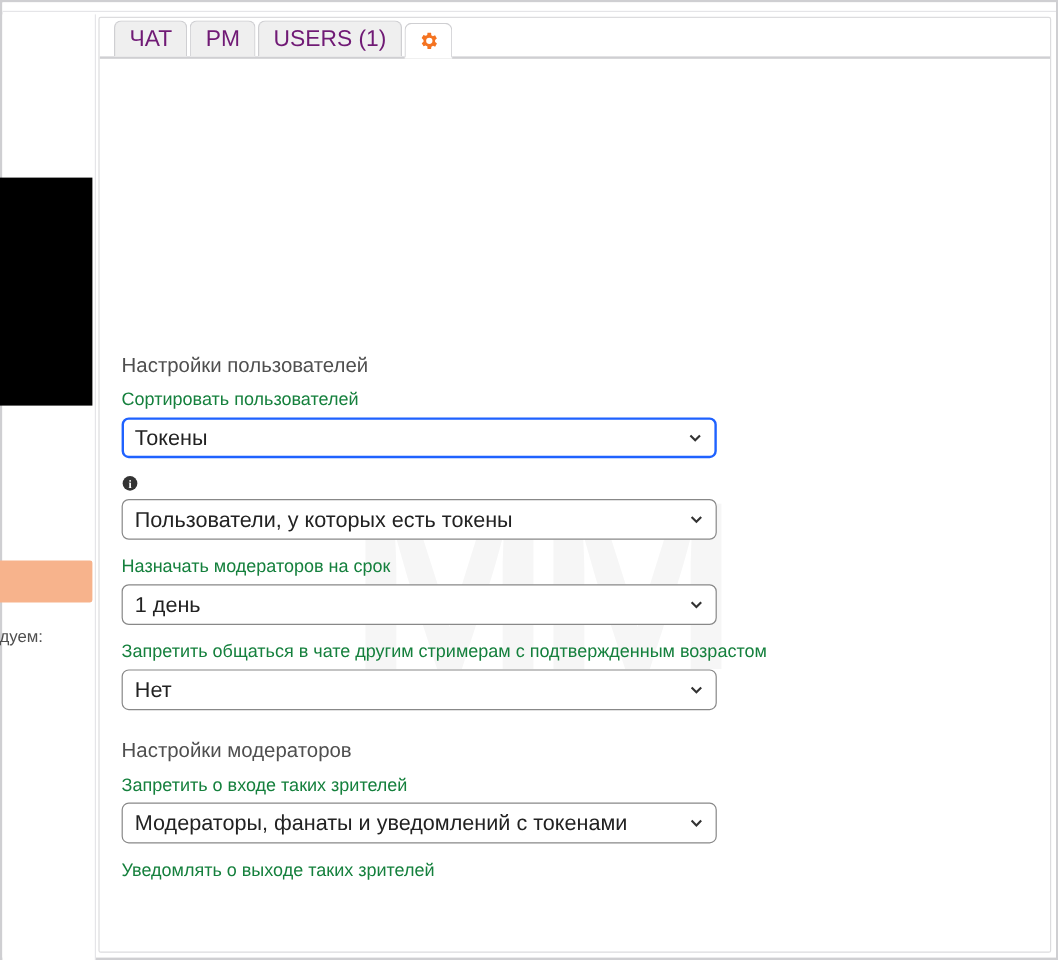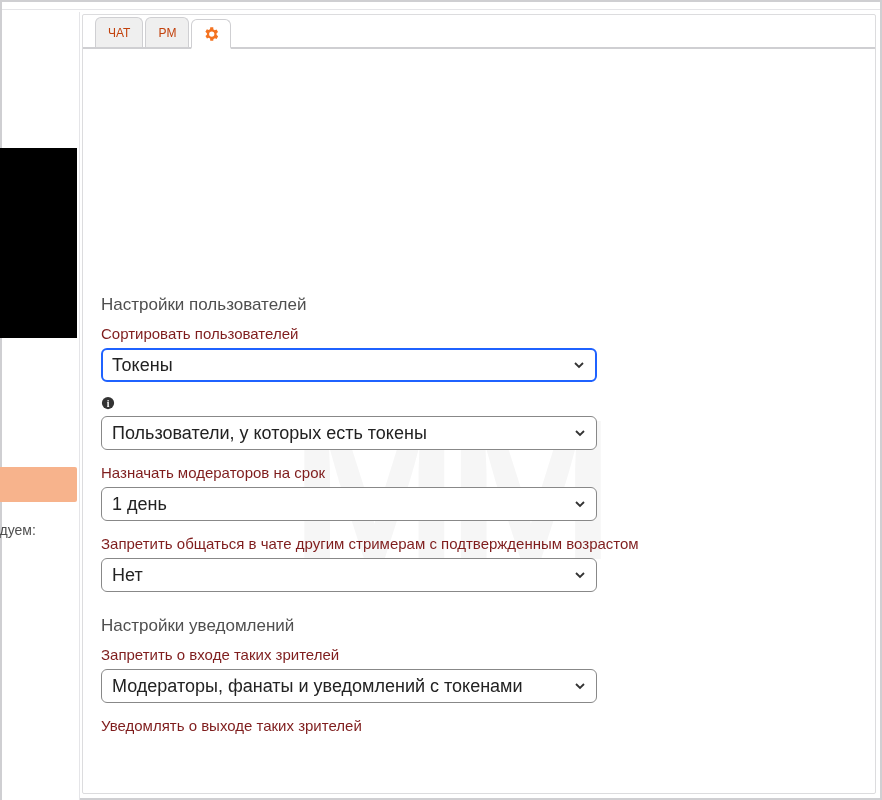--- a/index.html
+++ b/index.html
@@ -75,22 +75,22 @@
       height: 34px;
       padding-left: 12px;
       border-bottom: 2px solid #cfcfd2;
       gap: 2px;
     }
     .tab {
       height: 30px;
       padding: 0 12px;
       display: flex;
       align-items: center;
-      font-size: 12px;
-      color: #c2410c;
+      font-size: 19px;
+      color: #701a75;
       background: #efefef;
       border: 1px solid #cfcfd2;
       border-bottom: none;
       border-top-left-radius: 6px;
       border-top-right-radius: 6px;
       cursor: pointer;
       position: relative;
     }
     .tab.active {
       background: #fff;
@@ -115,21 +115,21 @@
     }
     .section-heading {
       font-size: 17px;
       font-weight: 400;
       color: #4f4f4f;
       margin-bottom: 10px;
     }
     .section + .section { margin-top: 24px; }
     .field-label {
       font-size: 15px;
-      color: #7f1d1d;
+      color: #15803d;
       margin-bottom: 6px;
       display: flex;
       align-items: center;
       gap: 5px;
       text-align: right;
     }
     .info-icon {
       width: 14px;
       height: 14px;
       display: inline-flex;
@@ -195,20 +195,21 @@
   <div class="left-pane">
     <div class="black-block"></div>
     <div class="peach-block"></div>
     <div class="rec-text">ендуем:</div>
   </div>
 
   <div class="right-pane">
     <div class="tabs">
       <div class="tab">ЧАТ</div>
       <div class="tab">PM</div>
+      <div class="tab">USERS (1)</div>
       <div class="tab active">
         <span class="gear">
           <svg viewBox="0 0 24 24" width="18" height="18" fill="#f47321">
             <path d="M19.4 13a7.8 7.8 0 000-2l2-1.6-2-3.5-2.4 1a7.6 7.6 0 00-1.8-1L15 3h-4l-.3 2.5a7.6 7.6 0 00-1.8 1l-2.4-1-2 3.5L6.6 11a7.8 7.8 0 000 2l-2 1.6 2 3.5 2.4-1c.5.4 1.1.8 1.8 1L11 21h4l.3-2.5c.7-.2 1.3-.6 1.8-1l2.4 1 2-3.5-2-1.6zM13 15.5A3.5 3.5 0 1116.5 12 3.5 3.5 0 0113 15.5z"></path>
           </svg>
         </span>
       </div>
     </div>
 
     <div class="content">
@@ -260,21 +261,21 @@
           <span>Нет</span>
           <span class="chevron">
             <svg viewBox="0 0 12 12" width="12" height="12">
                 <path d="M2 4l4 4 4-4" fill="none" stroke="#333" stroke-width="1.8"></path>
               </svg>
           </span>
         </div>
       </div>
 
       <div class="section">
-        <div class="section-heading">Настройки уведомлений</div>
+        <div class="section-heading">Настройки модераторов</div>
 
         <div class="field-label">Запретить о входе таких зрителей</div>
         <div class="select">
           <span>Модераторы, фанаты и уведомлений с токенами</span>
           <span class="chevron">
             <svg viewBox="0 0 12 12" width="12" height="12">
                 <path d="M2 4l4 4 4-4" fill="none" stroke="#333" stroke-width="1.8"></path>
               </svg>
           </span>
         </div>

